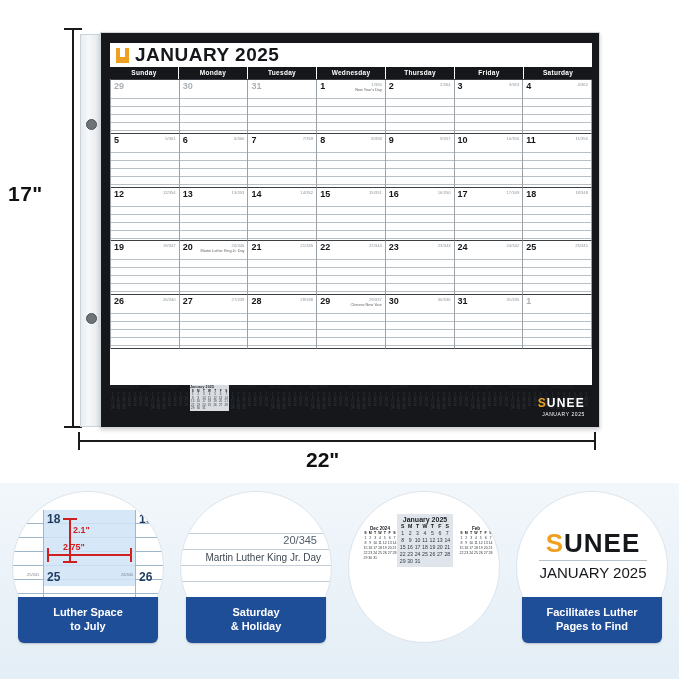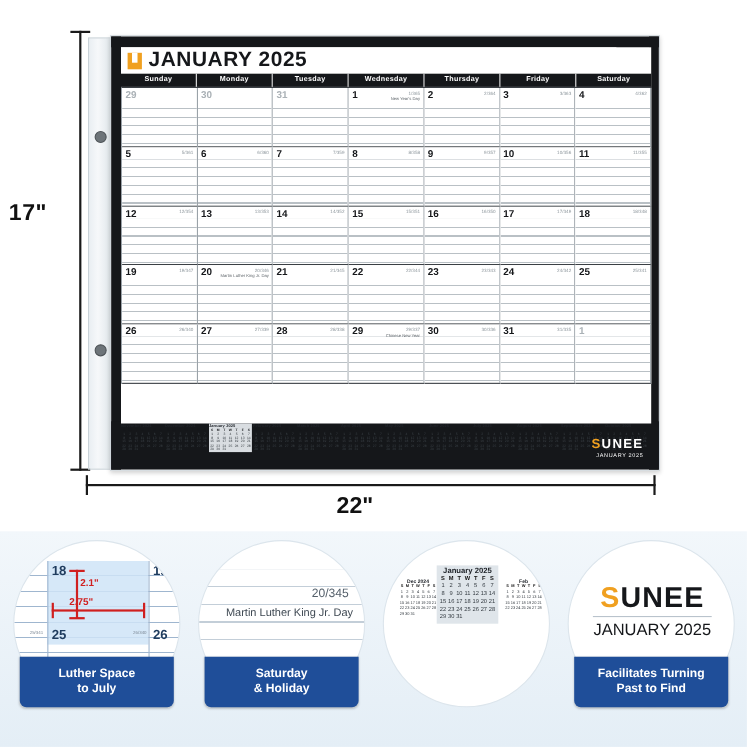--- a/index.html
+++ b/index.html
@@ -1236,18 +1236,18 @@
   </div>
 
   <div class="feature" id="feature-4">
     <div class="circle">
       <div class="f4-logo"><span class="u">S</span><span>UNEE</span></div>
       <div class="f4-rule"></div>
       <div class="f4-month">JANUARY 2025</div>
     </div>
     <div class="caption">
       <div>
-        <span>Facilitates Turning</span><br>
-        <span>Past to Find</span>
+        <span>Facilitates Luther</span><br>
+        <span>Pages to Find</span>
       </div>
     </div>
   </div>
 </div>
 
 </body></html>

